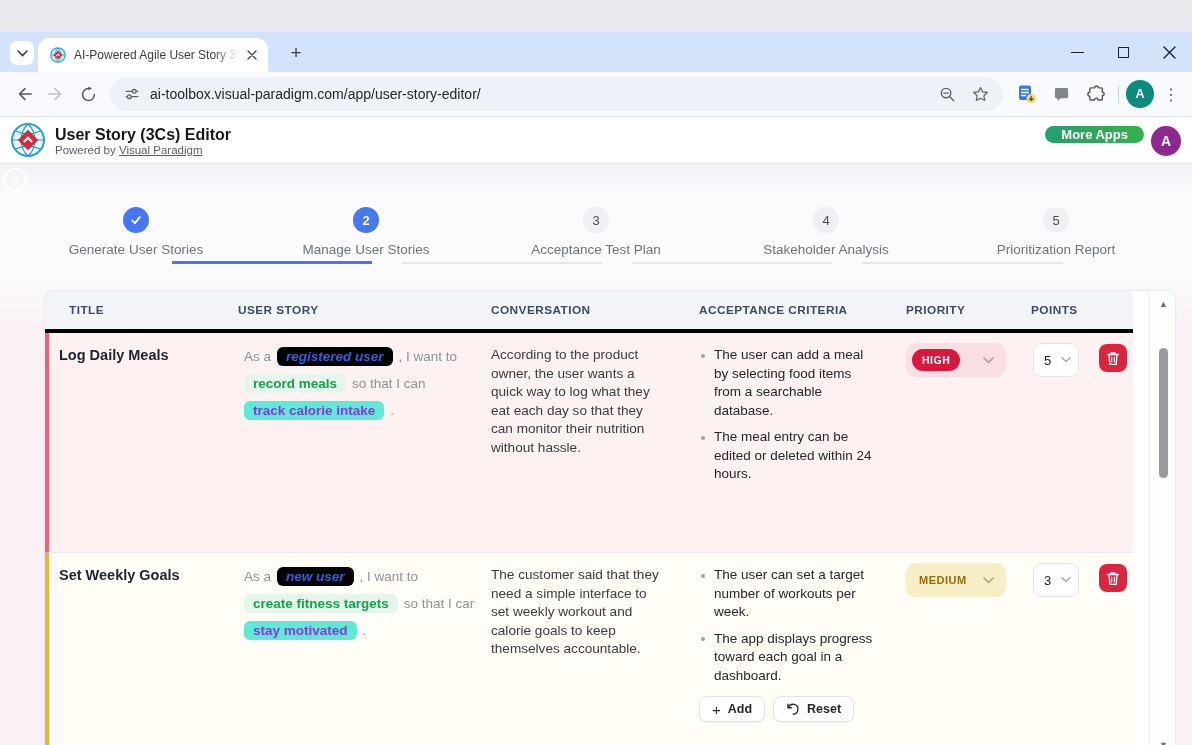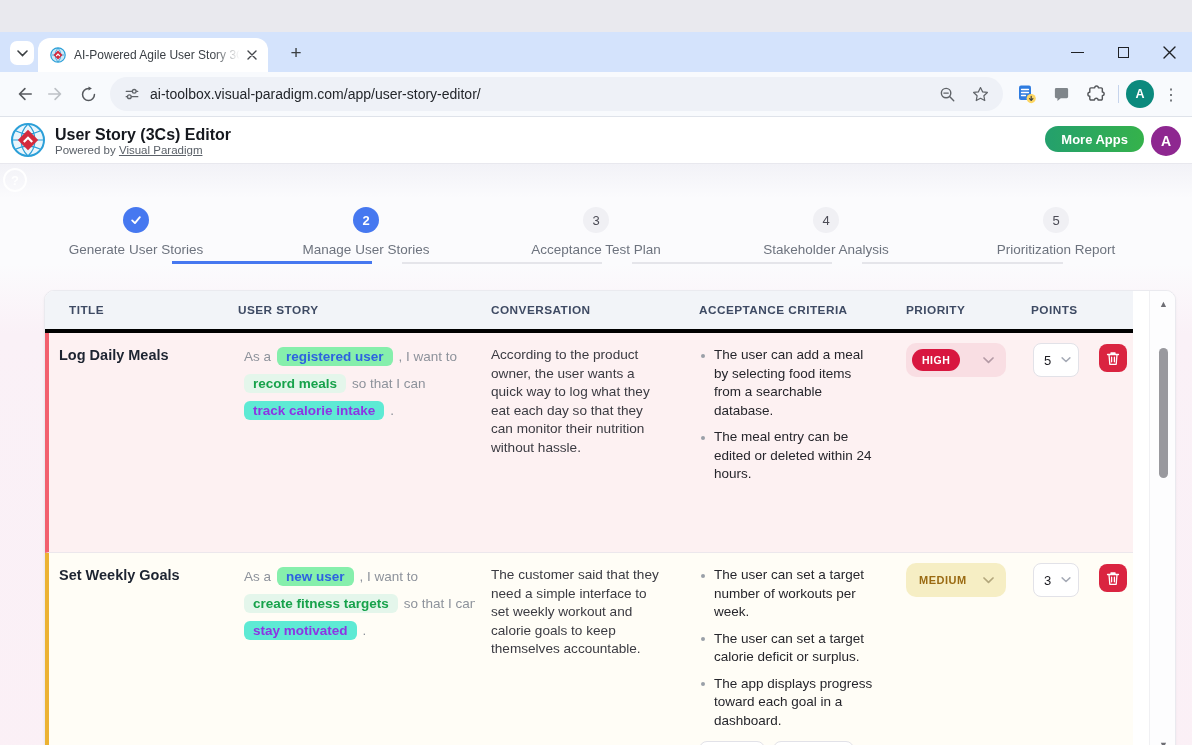--- a/index.html
+++ b/index.html
@@ -42,21 +42,21 @@
   .kebab{ width:26px; height:32px; display:flex; align-items:center; justify-content:center;
     color:#5f6368; font-size:16px; letter-spacing:0; margin-left:4px;}
 
   
   .app-header{ position:relative; height:47px; background:#fff; border-bottom:1px solid #e8e8ee;
     display:flex; align-items:center; padding:0 10px; }
   .head-text{ margin-left:9px; }
   .app-title{ font-size:16px; font-weight:700; color:#15181e; line-height:19px; }
   .app-sub{ font-size:11.5px; color:#5a6068; }
   .app-sub a{ color:#5a6068; text-decoration:underline; }
-  .more-apps{ position:absolute; right:48px; top:9px; height:26px; padding:0 16px; border:none;
+  .more-apps{ position:absolute; right:48px; top:9px; height:17px; padding:0 16px; border:none;
     border-radius:15px; background:linear-gradient(90deg,#24a06d,#35b24b); color:#fff;
     font-weight:700; font-size:13px; font-family:inherit; display:flex; align-items:center; }
   .profile-avatar{ position:absolute; right:11px; top:9px; width:30px; height:30px; border-radius:50%;
     background:#8e2790; color:#fff; font-weight:700; font-size:14px;
     display:flex; align-items:center; justify-content:center; }
 
   
   .page{ position:absolute; top:132px; left:0; right:0; bottom:0;
     background:linear-gradient(180deg,#f2f2f7 0px,#fbfbfd 34px,#fbfbfd 100px,#faf1f7 170px,#fbf0f6 100%); }
   .help-badge{ position:absolute; left:3px; top:4px; width:24px; height:24px; border-radius:50%;
@@ -87,21 +87,21 @@
     border-left:4px solid #ccc; border-bottom:1px solid #ece7ec; overflow:hidden; }
   .trow:nth-child(1){ height:220px; }
   .trow:nth-child(2){ height:209px; }
   .cell{ overflow:hidden; }
   .c-title{ padding:14px 8px 0 10px; }
   .row-title{ font-size:14.5px; font-weight:700; color:#1d2431; }
   .c-story{ padding:13px 6px 0 22px; font-size:13.5px; color:#8d929b; }
   .story-line{ margin-bottom:5px; line-height:22px; white-space:nowrap; }
   .seg{ margin-right:6px; }
   .seg-role,.seg-action,.seg-benefit{ padding:2px 9px; border-radius:6px; font-weight:700; }
-  .seg-role{ background:#86efac; color:#2e62e0; }
+  .seg-role{ background:#000000; color:#2e62e0;font-style:italic; }
   .seg-action{ background:#e4f6eb; color:#17a24b; }
   .seg-benefit{ background:#5eead4; color:#8d35e3; }
   .c-conv{ padding:13px 20px 0 16px; }
   .conv-text{ font-size:13.6px; color:#3b3b42; line-height:18.5px; }
   .c-ac{ padding:13px 16px 0 16px; }
   .ac-list{ list-style:none; }
   .ac-list li{ position:relative; padding-left:15px; margin-bottom:8px; font-size:13.5px;
     line-height:18.5px; color:#26262c; }
   .ac-list li::before{ content:""; position:absolute; left:2px; top:7.5px; width:4px; height:4px;
     border-radius:50%; background:#9aa0a8; }
@@ -360,21 +360,20 @@
               <div class="story-line"><span class="seg seg-text">As a</span><span class="seg seg-role">new user</span><span class="seg seg-text">, I want to</span></div>
               <div class="story-line"><span class="seg seg-action">create fitness targets</span><span class="seg seg-text">so that I can</span></div>
               <div class="story-line"><span class="seg seg-benefit">stay motivated</span><span class="seg seg-text">.</span></div>
             </div>
     <div class="cell c-conv">
       <p class="conv-text">The customer said that they need a simple interface to set weekly workout and calorie goals to keep themselves accountable.</p>
     </div>
     <div class="cell c-ac">
       <ul class="ac-list">
                 <li>The user can set a target number of workouts per week.</li>
-                <li>The user can set a target calorie deficit or surplus.</li>
                 <li>The app displays progress toward each goal in a dashboard.</li>
               </ul>
       <div class="ac-actions">
         <button class="btn">
           <span class="plus-glyph">+</span>
           <span class="btn-label add-label">Add</span>
         </button>
         <button class="btn">
           <svg width="14" height="14" viewBox="0 0 16 16">
                     <path d="M8 13.8a5.6 5.6 0 1 0-5.3-7.4" fill="none" stroke="#2a2a2e" stroke-width="1.6" stroke-linecap="round"></path>

